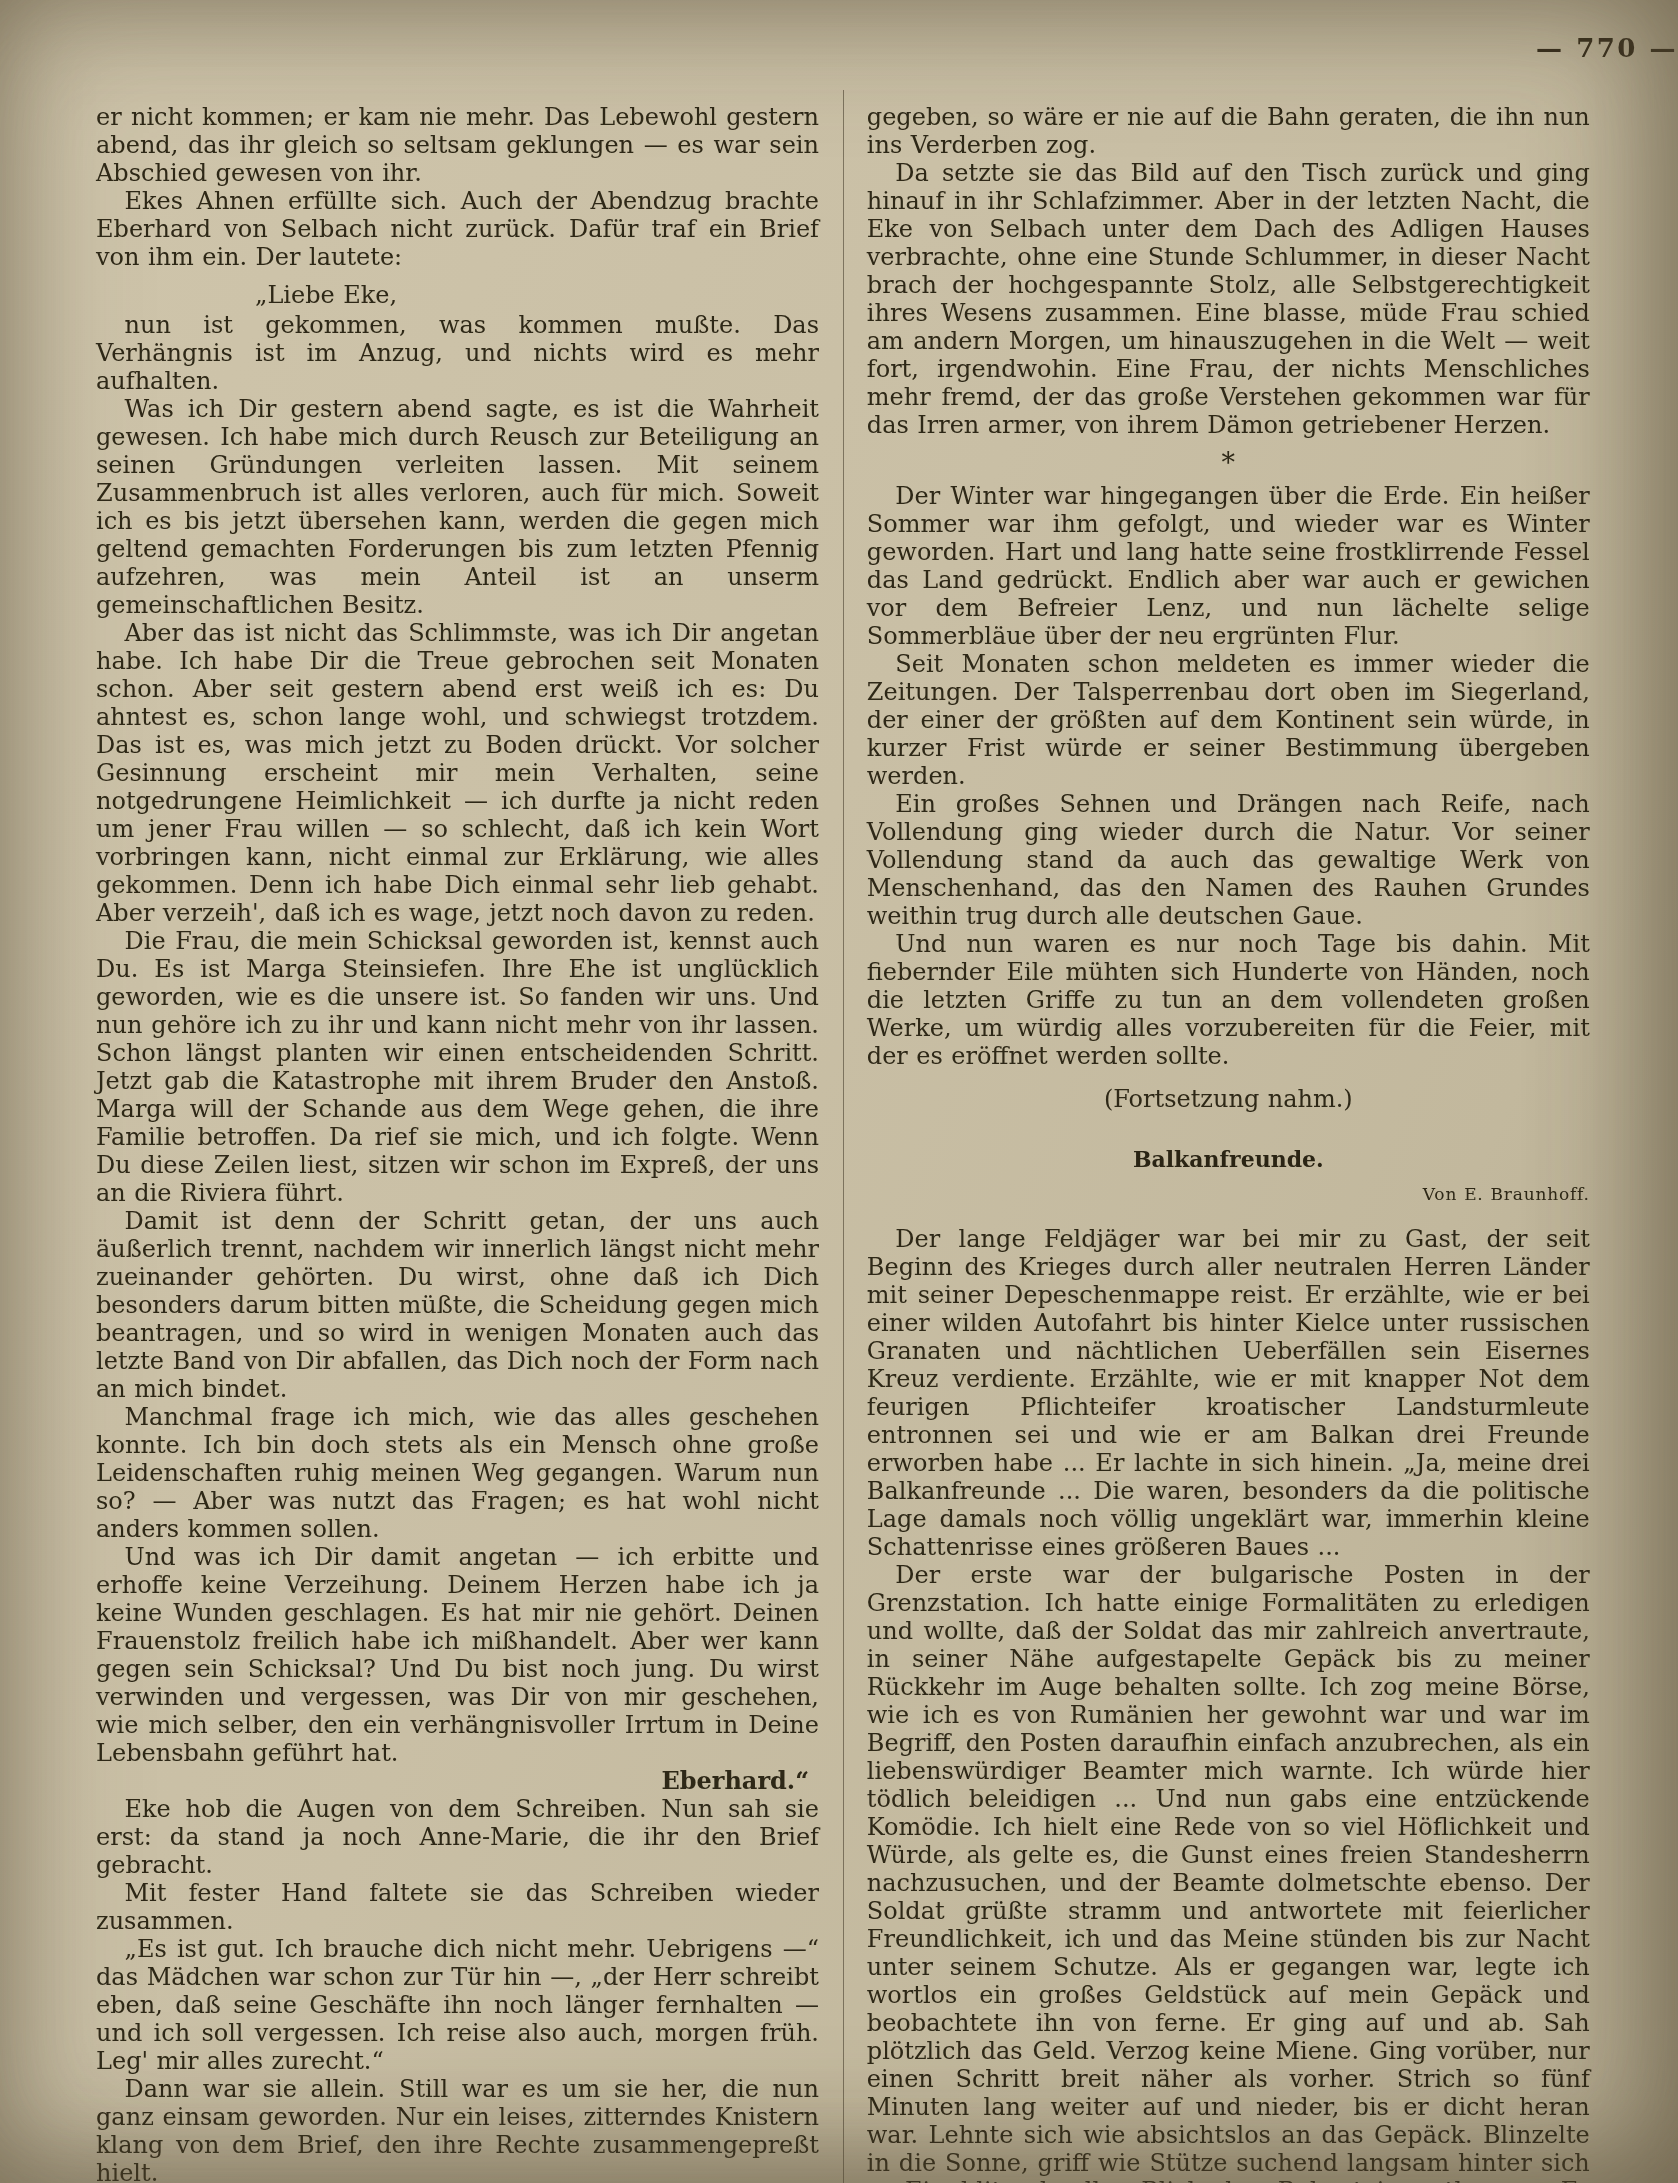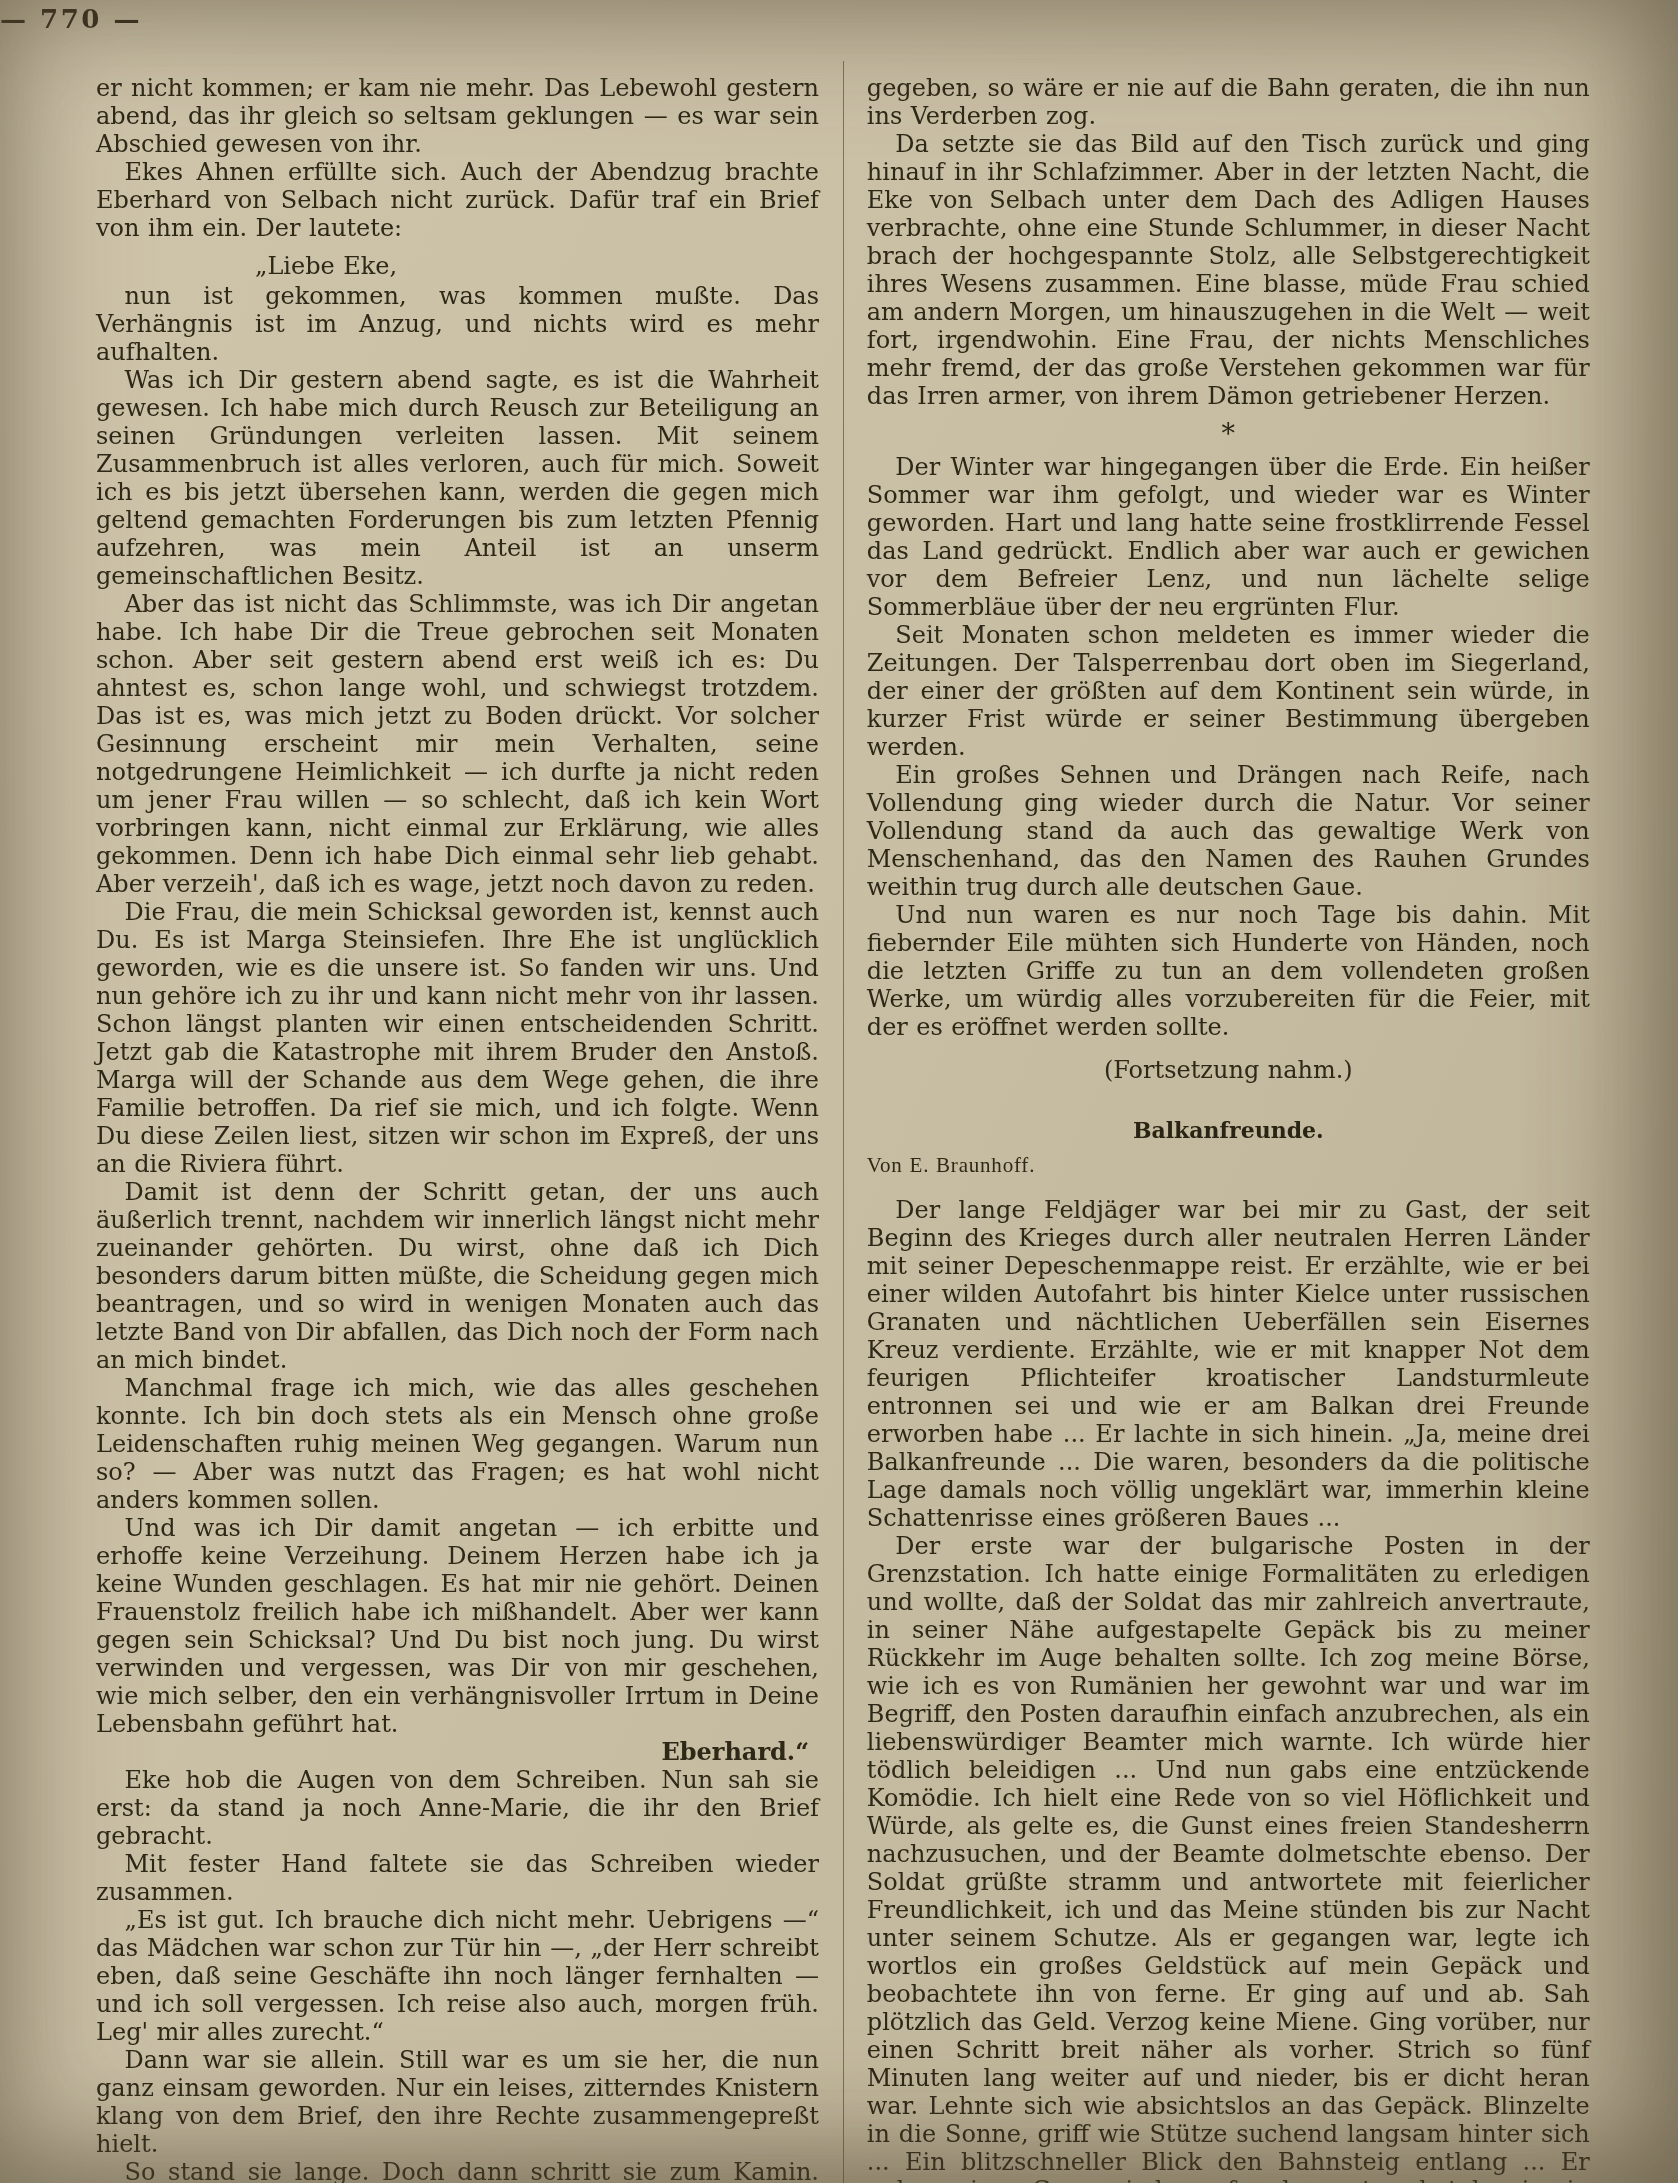--- a/index.html
+++ b/index.html
@@ -15,22 +15,22 @@
   .page {
     position: relative;
     width: 1678px;
     height: 2183px;
     overflow: hidden;
     background: linear-gradient(115deg, #cfc5ab 0%, #c9bfa5 45%, #c2b89d 75%, #b5ab91 100%);
     font-family: "DejaVu Serif", "Liberation Serif", serif;
     color: #2e2817;
   }
   .page-header {
-    text-align: left;
-    padding-top: 4px;
+    text-align: right;
+    padding-top: 33px;
     font-size: 26px;
     font-weight: bold;
     letter-spacing: 2.5px;
     color: #352c1b;
   }
   .columns {
     display: flex;
     align-items: stretch;
     padding: 23.5px 87px 0 96px;
   }
@@ -81,25 +81,24 @@
     text-indent: 0;
     text-align: center;
     font-weight: bold;
     font-size: 22px;
     line-height: 1.15;
     margin: 34px 0 8.4px 0;
     color: #2a2414;
   }
   .blk-byline {
     text-indent: 0;
-    text-align: left;
-    font-size: 21px;
+    text-align: right;
+    font-size: 17px;
     letter-spacing: 0.8px;
     margin: 0 0 17px 0;
-    font-family: Liberation Serif, serif;
   }
   .vignette {
     position: absolute;
     inset: 0;
     pointer-events: none;
     box-shadow:
       inset 0 0 143px rgba(84, 72, 50, 0.42),
       inset -38px 0 109px rgba(84, 72, 50, 0.30),
       inset 0 -29px 92px rgba(84, 72, 50, 0.26);
   }

